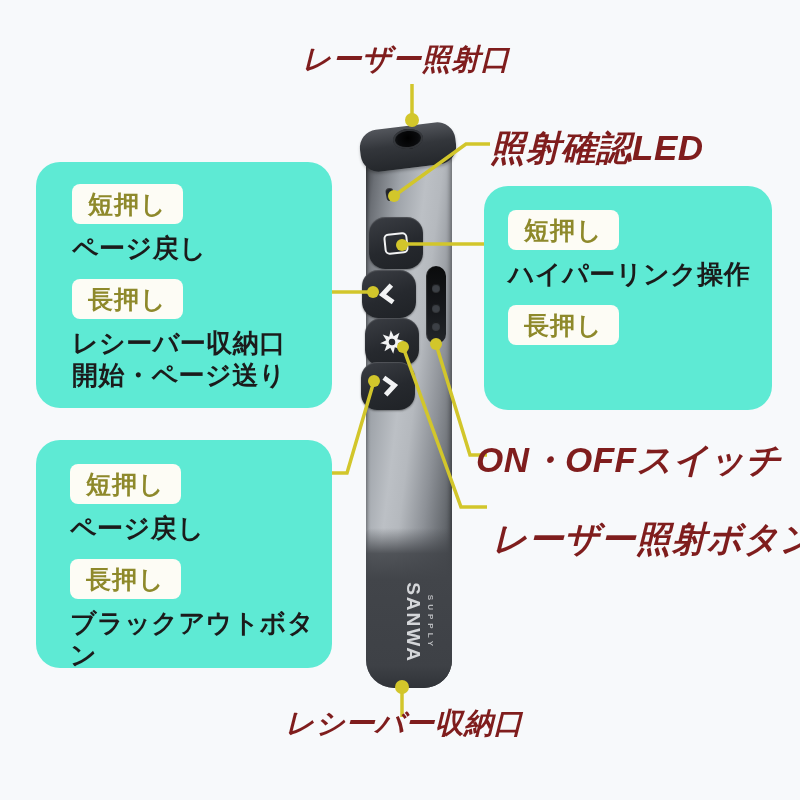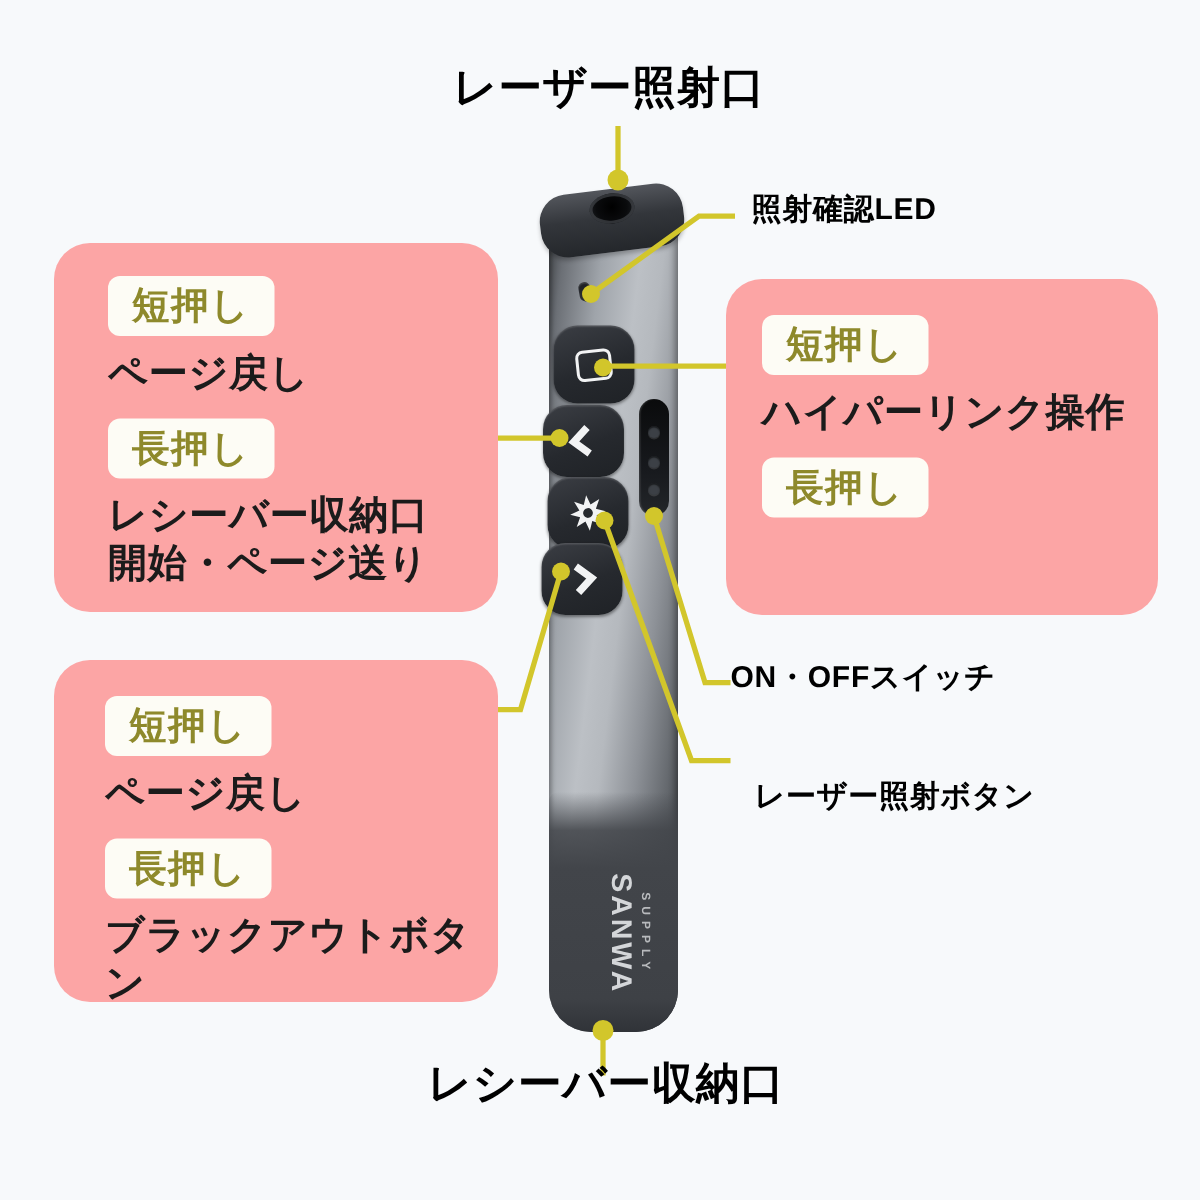--- a/index.html
+++ b/index.html
@@ -4,29 +4,29 @@
 <style>
   html,body{margin:0;padding:0;background:#f7f9fb;}
   #stage{
     position:relative;width:800px;height:800px;overflow:hidden;
     background:#f7f9fb;
     font-family:"Liberation Sans",sans-serif;
     color:#1b1b1b;
   }
   .lbl{
     position:absolute;white-space:nowrap;font-weight:700;
-    color:#000000;letter-spacing:0.5px;line-height:1.1;
+    color:#7f1d1d;letter-spacing:0.5px;line-height:1.1;font-style:italic;
   }
   .lbl-big{font-size:29px;}
-  .lbl-side{font-size:20px;margin-left:11px;}
+  .lbl-side{font-size:35px;}
   .center-x{transform:translateX(-50%);}
 
   
   .callout{
-    position:absolute;background:#fca5a5;border-radius:24px;
+    position:absolute;background:#5eead4;border-radius:24px;
     box-sizing:border-box;
   }
   .badge{
     display:inline-block;background:#fdfcf5;color:#8e892b;
     font-size:25px;font-weight:700;letter-spacing:1px;
     padding:5px 16px;border-radius:8px;line-height:1.2;
   }
   .action{
     font-size:26px;font-weight:700;letter-spacing:0.5px;
     color:#1b1b1b;line-height:1.25;margin:8px 0 14px 0;

